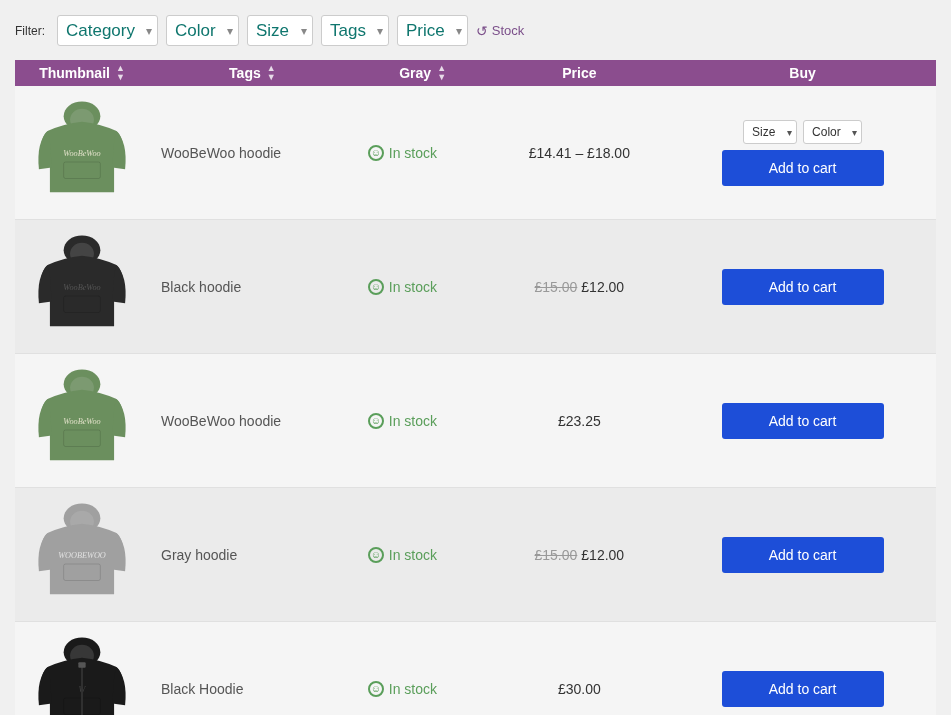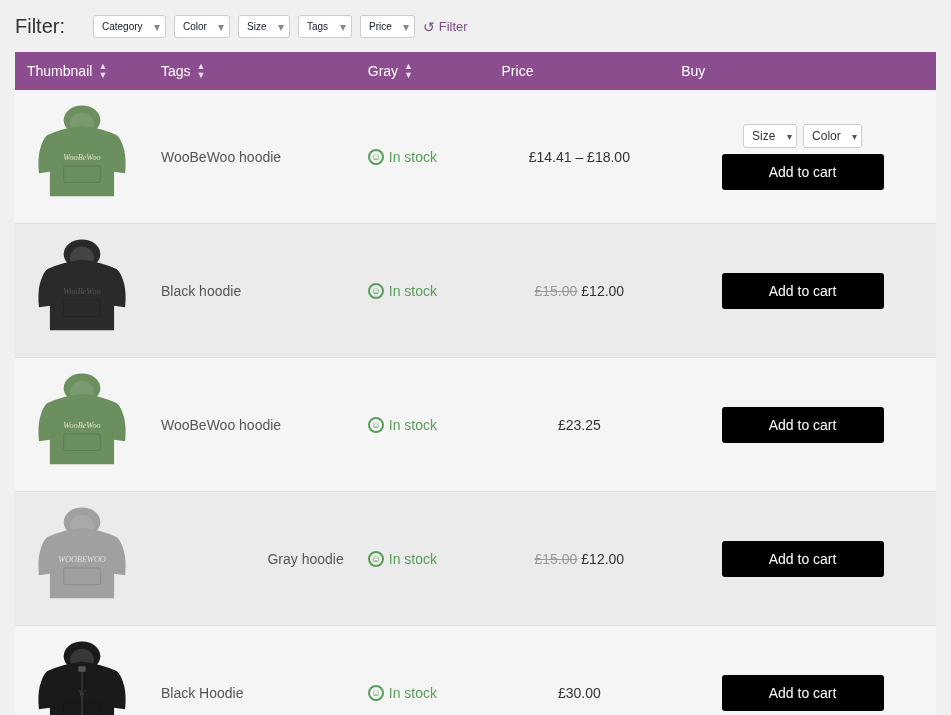--- a/index.html
+++ b/index.html
@@ -12,31 +12,31 @@
     }
 
     
     .filter-bar {
       display: flex;
       align-items: center;
       gap: 8px;
       margin-bottom: 14px;
     }
     .filter-label {
-      font-size: 20px;
+      font-size: 12px;
       color: #333;
-      margin-right: 20px;
+      margin-right: 4px;
     }
     .filter-select {
       border: 1px solid #ccc;
       background: #fff;
       padding: 5px 22px 5px 8px;
       border-radius: 3px;
-      font-size: 10px;
-      color: #0f172a;
+      font-size: 17px;
+      color: #0f766e;
       appearance: none;
       cursor: pointer;
       position: relative;
     }
     .select-wrapper {
       position: relative;
       display: inline-block;
     }
     .select-wrapper::after {
       content: '▾';
@@ -67,24 +67,24 @@
     .product-table {
       width: 100%;
       border-collapse: collapse;
       background: #f9f9f9;
     }
     .product-table thead tr {
       background: #8b4d8e;
       color: #fff;
     }
     .product-table thead th {
-      padding: 10px 12px;
-      text-align: left;
+      padding: 4px 12px;
+      text-align: center;
       font-size: 14px;
-      font-weight: 400;
+      font-weight: 700;
       cursor: pointer;
       user-select: none;
     }
     .th-sort {
       display: inline-flex;
       align-items: center;
       gap: 6px;
     }
     .sort-icon {
       display: inline-flex;
@@ -184,21 +184,21 @@
       background: #fff;
       padding: 4px 20px 4px 8px;
       border-radius: 3px;
       font-size: 12px;
       color: #333;
       appearance: none;
       cursor: pointer;
     }
 
     .add-to-cart-btn {
-      background: #000000;
+      background: #1d4ed8;
       color: #fff;
       border: none;
       padding: 10px 24px;
       border-radius: 3px;
       font-size: 14px;
       cursor: pointer;
       white-space: nowrap;
       font-weight: 500;
       width: 162px;
     }
@@ -234,21 +234,21 @@
   </div>
 
   <div class="select-wrapper">
     <select class="filter-select">
       <option>Price</option>
     </select>
   </div>
 
   <button class="reset-btn">
     <span class="reset-icon">↺</span>
-    <span>Filter</span>
+    <span>Stock</span>
   </button>
 </div>
 
 <table class="product-table">
   <thead>
     <tr>
       <th>
         <span class="th-sort">
           <span>Thumbnail</span>
           <span class="sort-icon">▲<br>▼</span>
@@ -386,21 +386,21 @@
     <path d="M18,38 Q10,42 8,70 L20,72 L20,105 L90,105 L90,72 L102,70 Q100,42 92,38 Q75,30 55,28 Q35,30 18,38Z" fill="#a0a0a0"></path>
 
     <rect x="35" y="72" width="40" height="18" rx="2" fill="#a0a0a0" stroke="#00000022" stroke-width="1"></rect>
 
     <path d="M18,38 Q5,50 8,80 L22,78 L20,50 Z" fill="#a0a0a0"></path>
     <path d="M92,38 Q105,50 102,80 L88,78 L90,50 Z" fill="#a0a0a0"></path>
 
     <text x="55" y="65" text-anchor="middle" font-size="9" fill="#e0e0e0" font-family="serif" font-style="italic">WOOBEWOO</text>
 
   </svg></td>
-        <td style="color: rgb(85, 85, 85); text-align: right;">Gray hoodie</td>
+        <td style="color: rgb(85, 85, 85);">Gray hoodie</td>
         <td>
           <span class="in-stock">
     <span class="stock-icon">☺</span>
     <span>In stock</span>
   </span>
         </td>
         <td class="price-cell"><span class="old-price">£15.00</span><span>£12.00</span></td>
         <td class="buy-cell">
           <div class="buy-inner">
             <button class="add-to-cart-btn">Add to cart</button>

